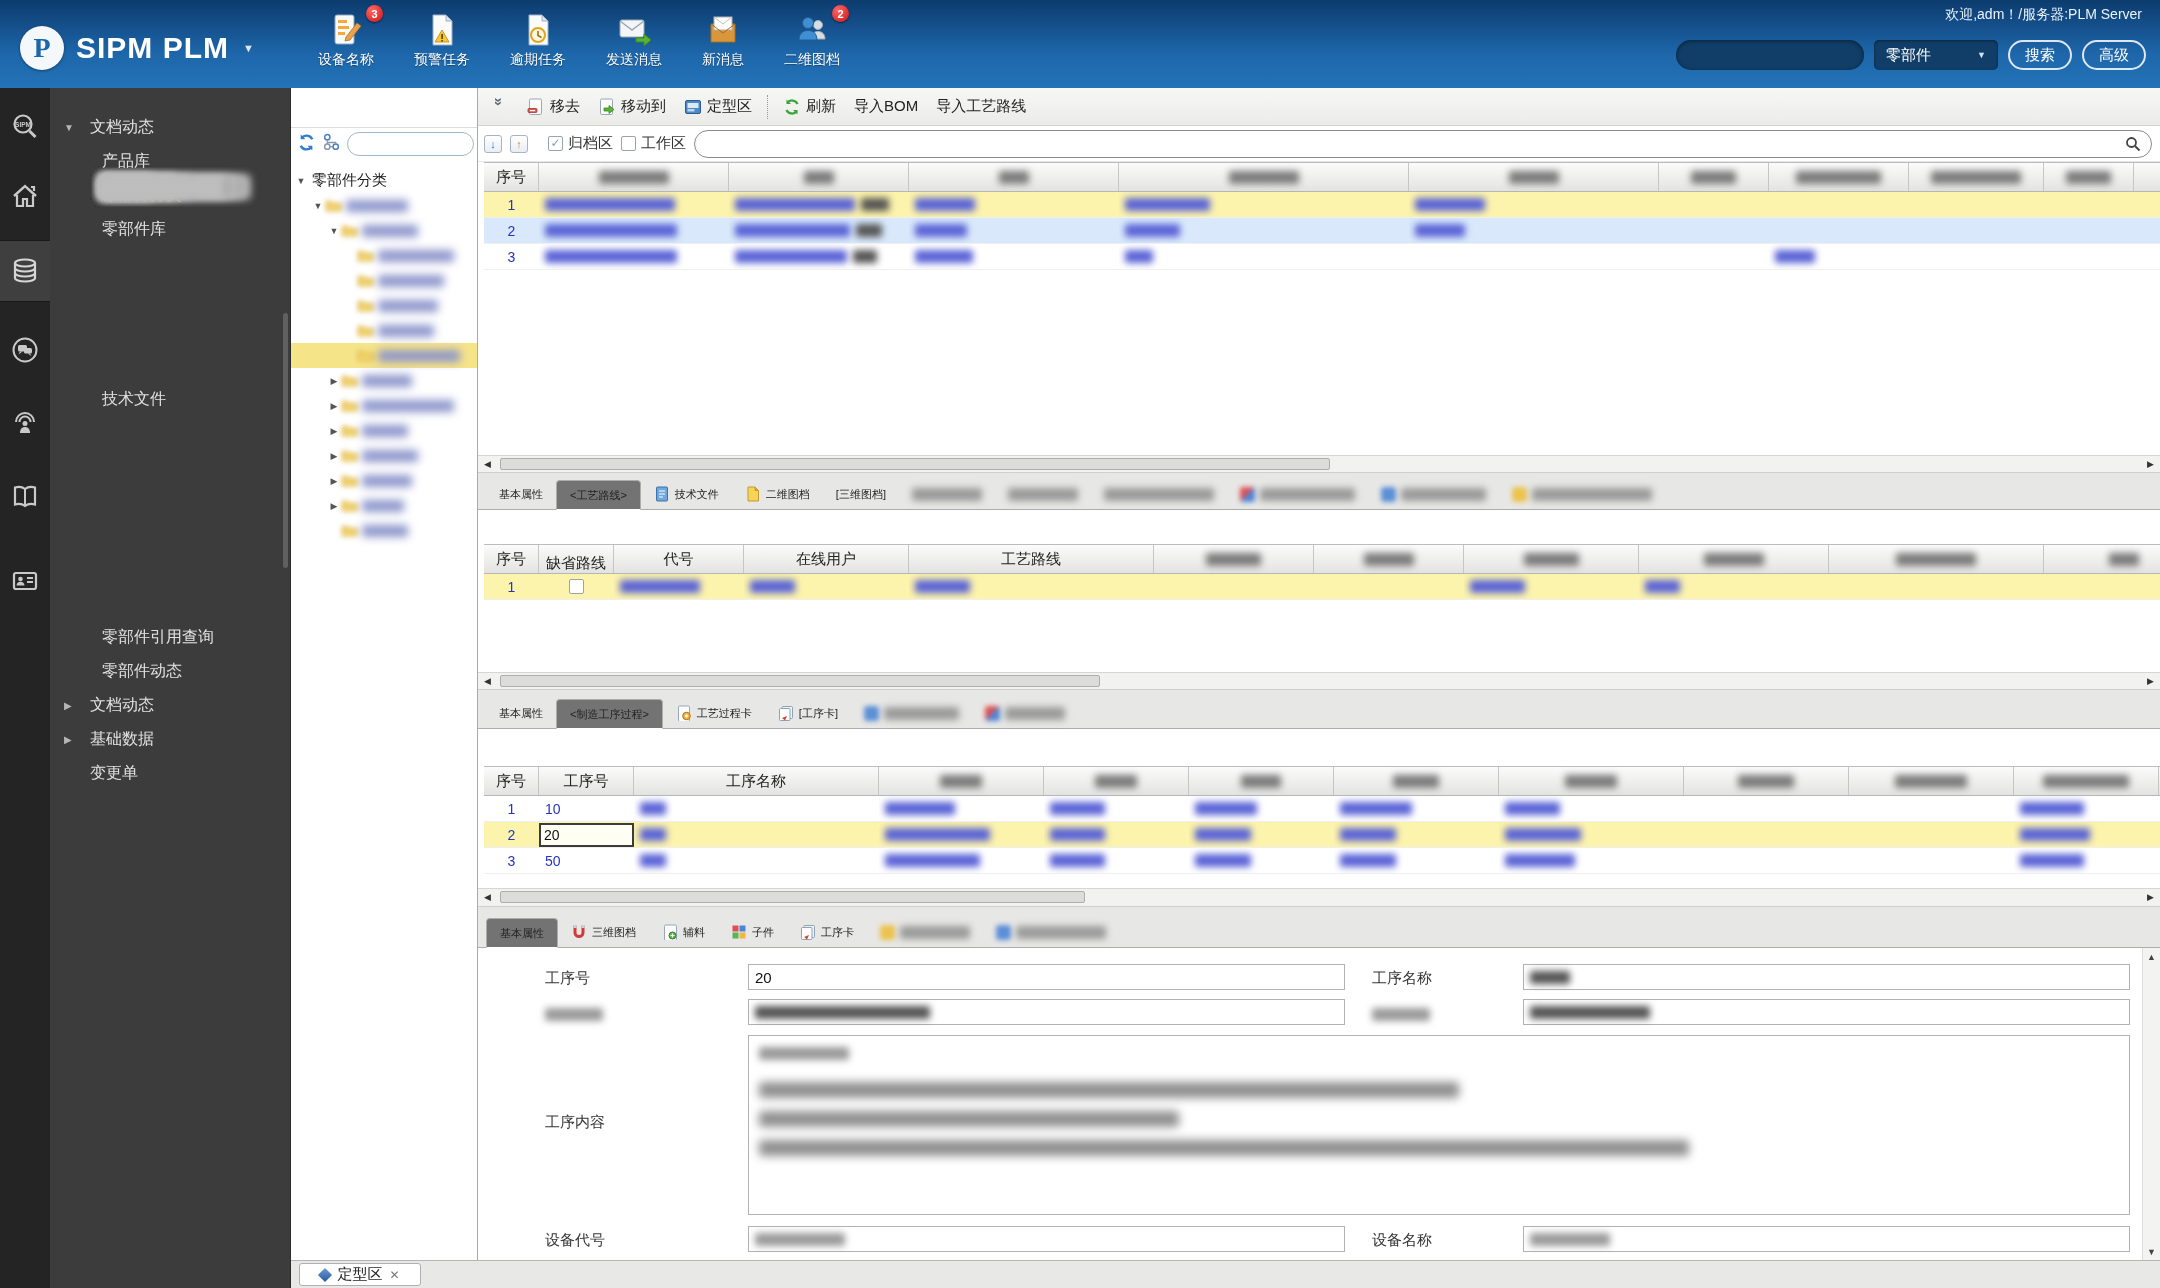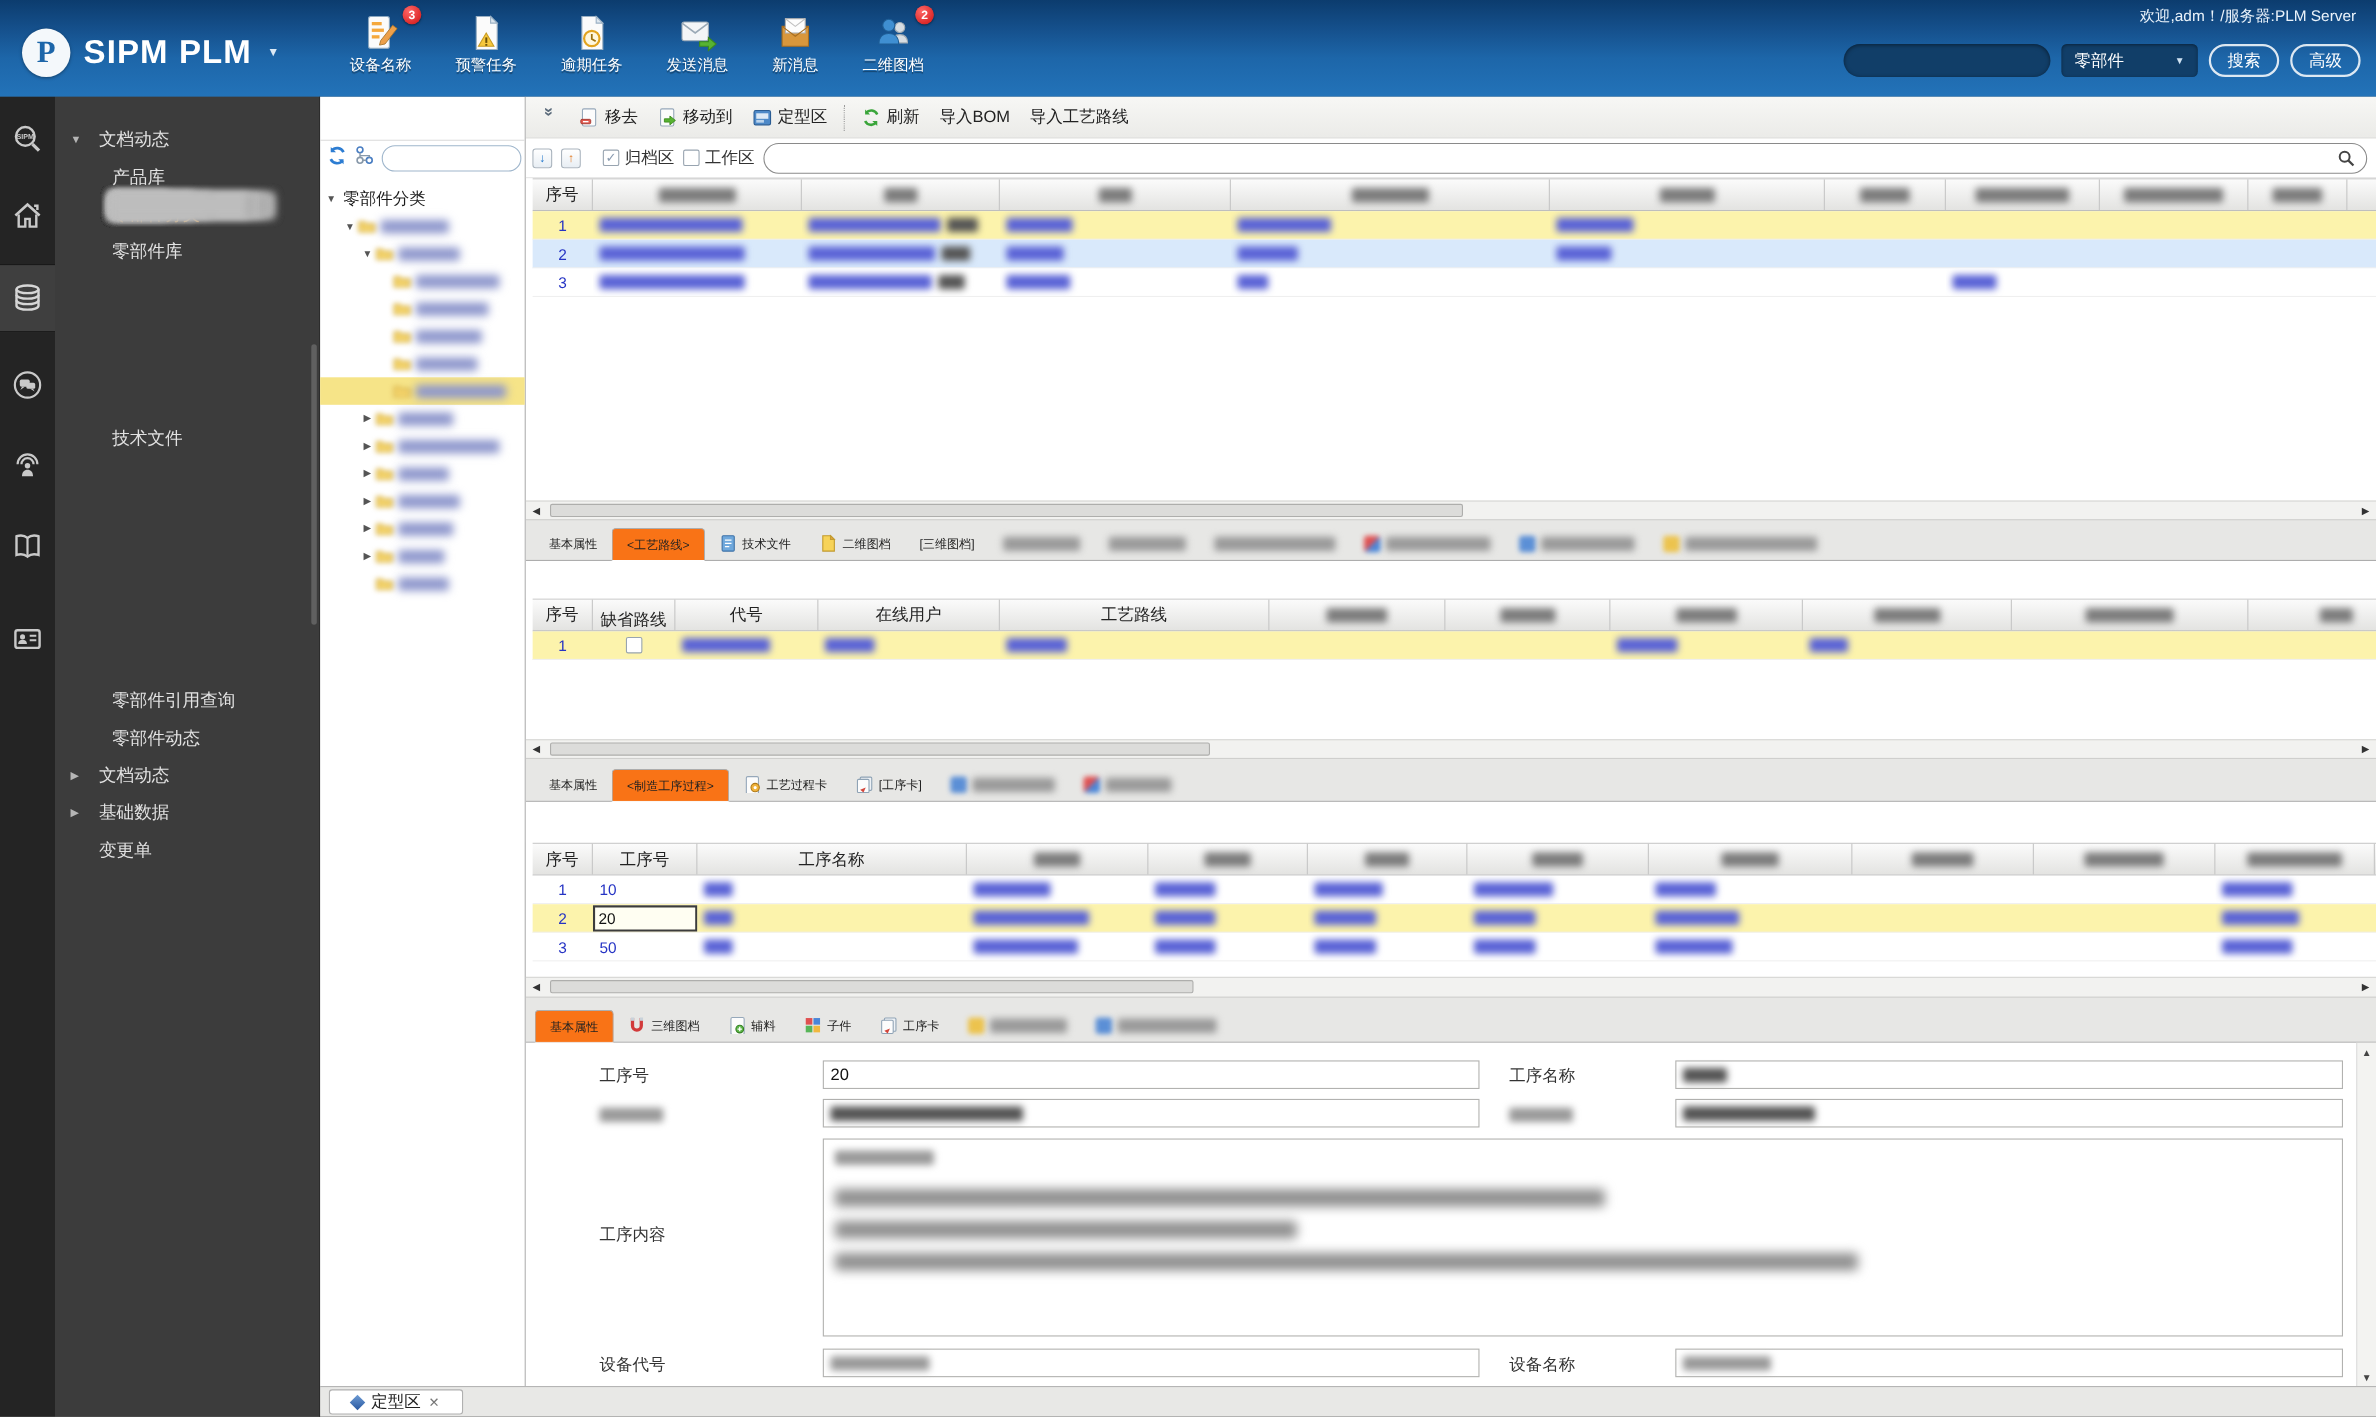--- a/index.html
+++ b/index.html
@@ -105,21 +105,21 @@
   .ck2 { width:15px; height:15px; border:1px solid #98a4b0; border-radius:2px; background:#fff; margin:0 auto; }
 
   .hscroll { position:absolute; left:0; right:0; height:17px; background:#f2f2f0; border-top:1px solid #d6d6d4; }
   .hs-ar { position:absolute; top:1px; width:15px; height:14px; display:flex; align-items:center; justify-content:center; font-size:9px; color:#333; cursor:pointer; }
   .hs-ar.l { left:2px; } .hs-ar.r { right:2px; }
   .hs-th { position:absolute; top:2px; height:12px; background:#dcdcda; border:1px solid #aeaeac; border-radius:2px; cursor:pointer; }
 
   .tabbar { position:absolute; left:0; right:0; background:#e7e7e5; border-top:1px solid #cfcfcd; border-bottom:1px solid #adadad;
     display:flex; align-items:flex-end; padding-left:8px; }
   .tab { height:30px; display:flex; align-items:center; gap:5px; padding:0 13px; font-size:11px; color:#222; cursor:pointer; white-space:nowrap; position:relative; }
-  .tab.active { background:#f97316; border:1px solid #adadad; border-bottom:1px solid #fff; border-radius:4px 4px 0 0; bottom:-1px; }
+  .tab.active { background:#737373; border:1px solid #adadad; border-bottom:1px solid #fff; border-radius:4px 4px 0 0; bottom:-1px; }
   .tab svg { width:16px; height:16px; }
   .iblob { width:15px; height:15px; border-radius:3px; filter:blur(2.5px); }
   .iblob.color { background:linear-gradient(135deg,#e05050 0 50%,#4a86d8 50% 100%); }
   .iblob.blue { background:#5b8fd6; } .iblob.yellow { background:#ecc34e; }
   .gap { position:absolute; left:0; right:0; background:#fff; }
 
   
   .form { position:absolute; left:0; right:0; background:#fff; }
   .flabel { position:absolute; font-size:15px; color:#333; }
   .finput { position:absolute; height:26px; border:1px solid #b2b2b0; background:#fff; font-size:15px; color:#111; padding:0 6px; display:flex; align-items:center; }

